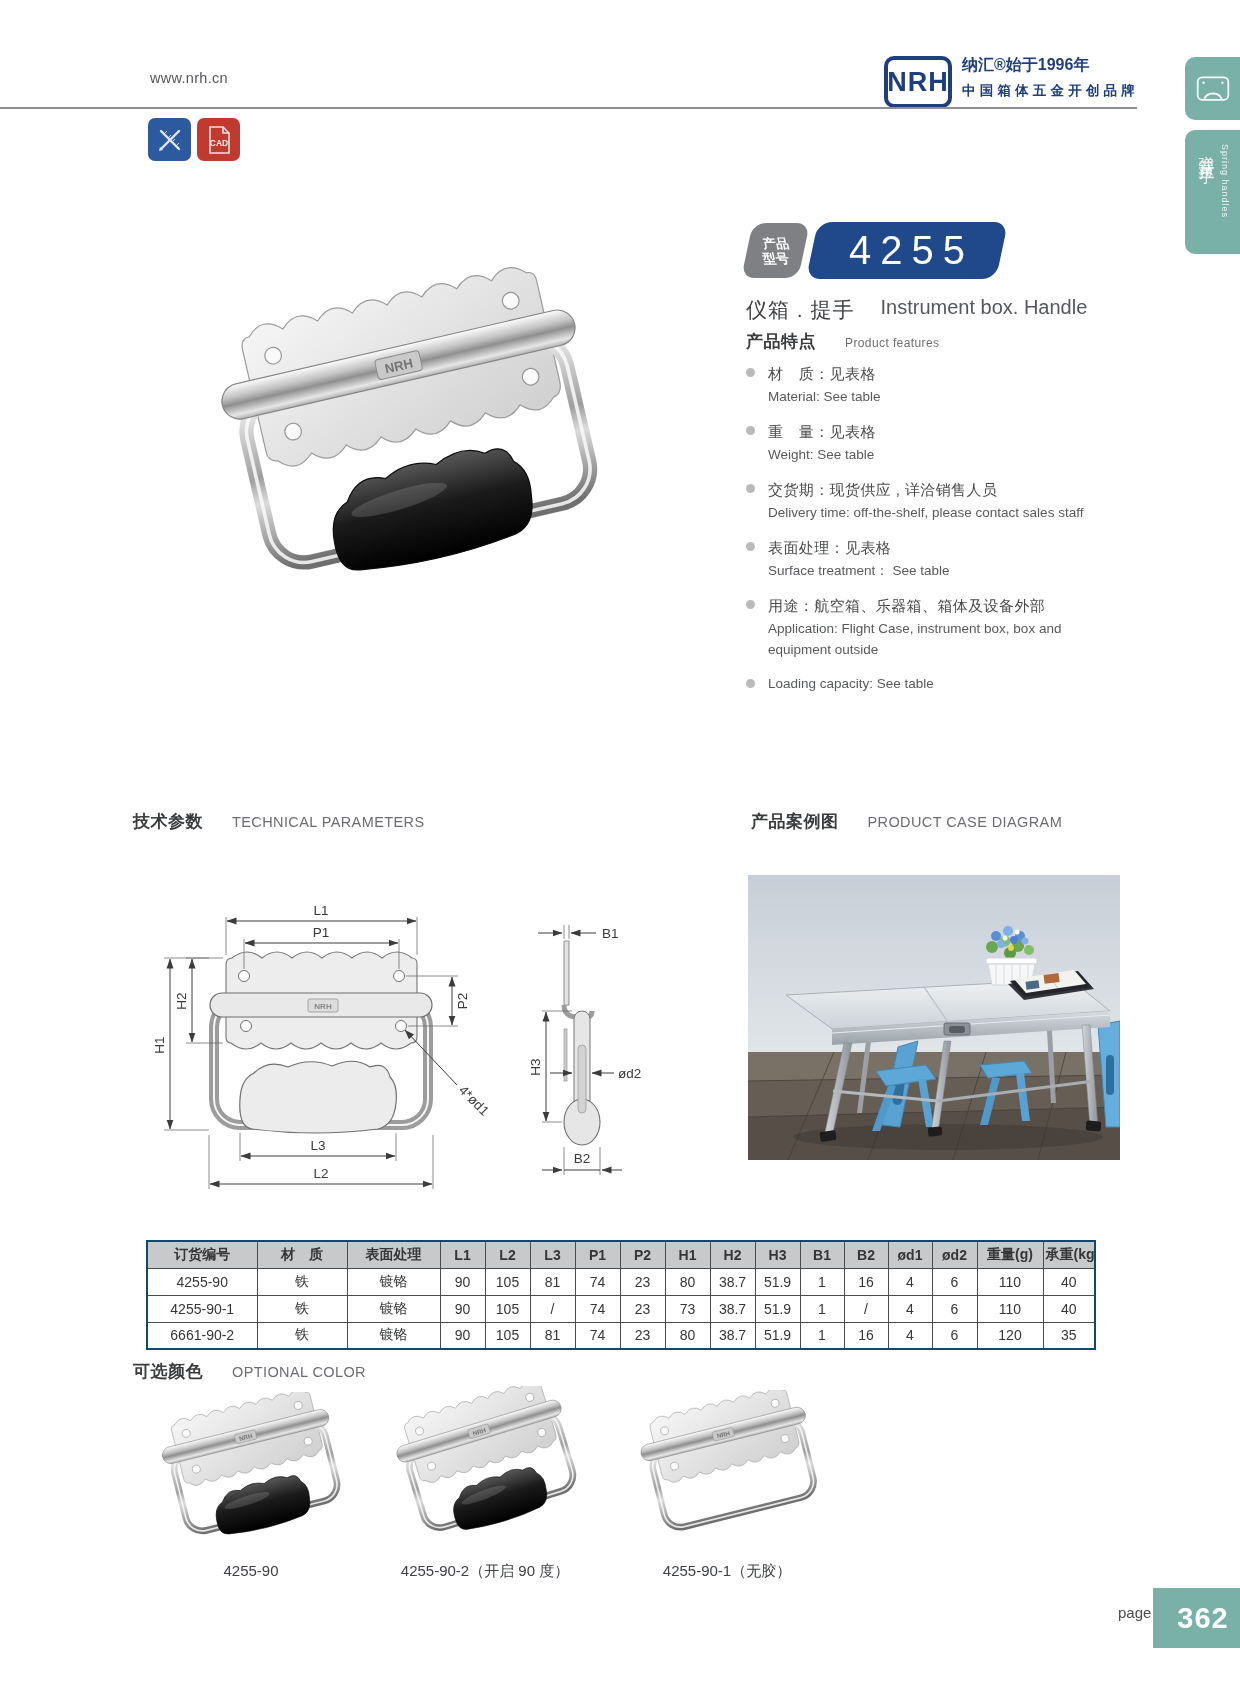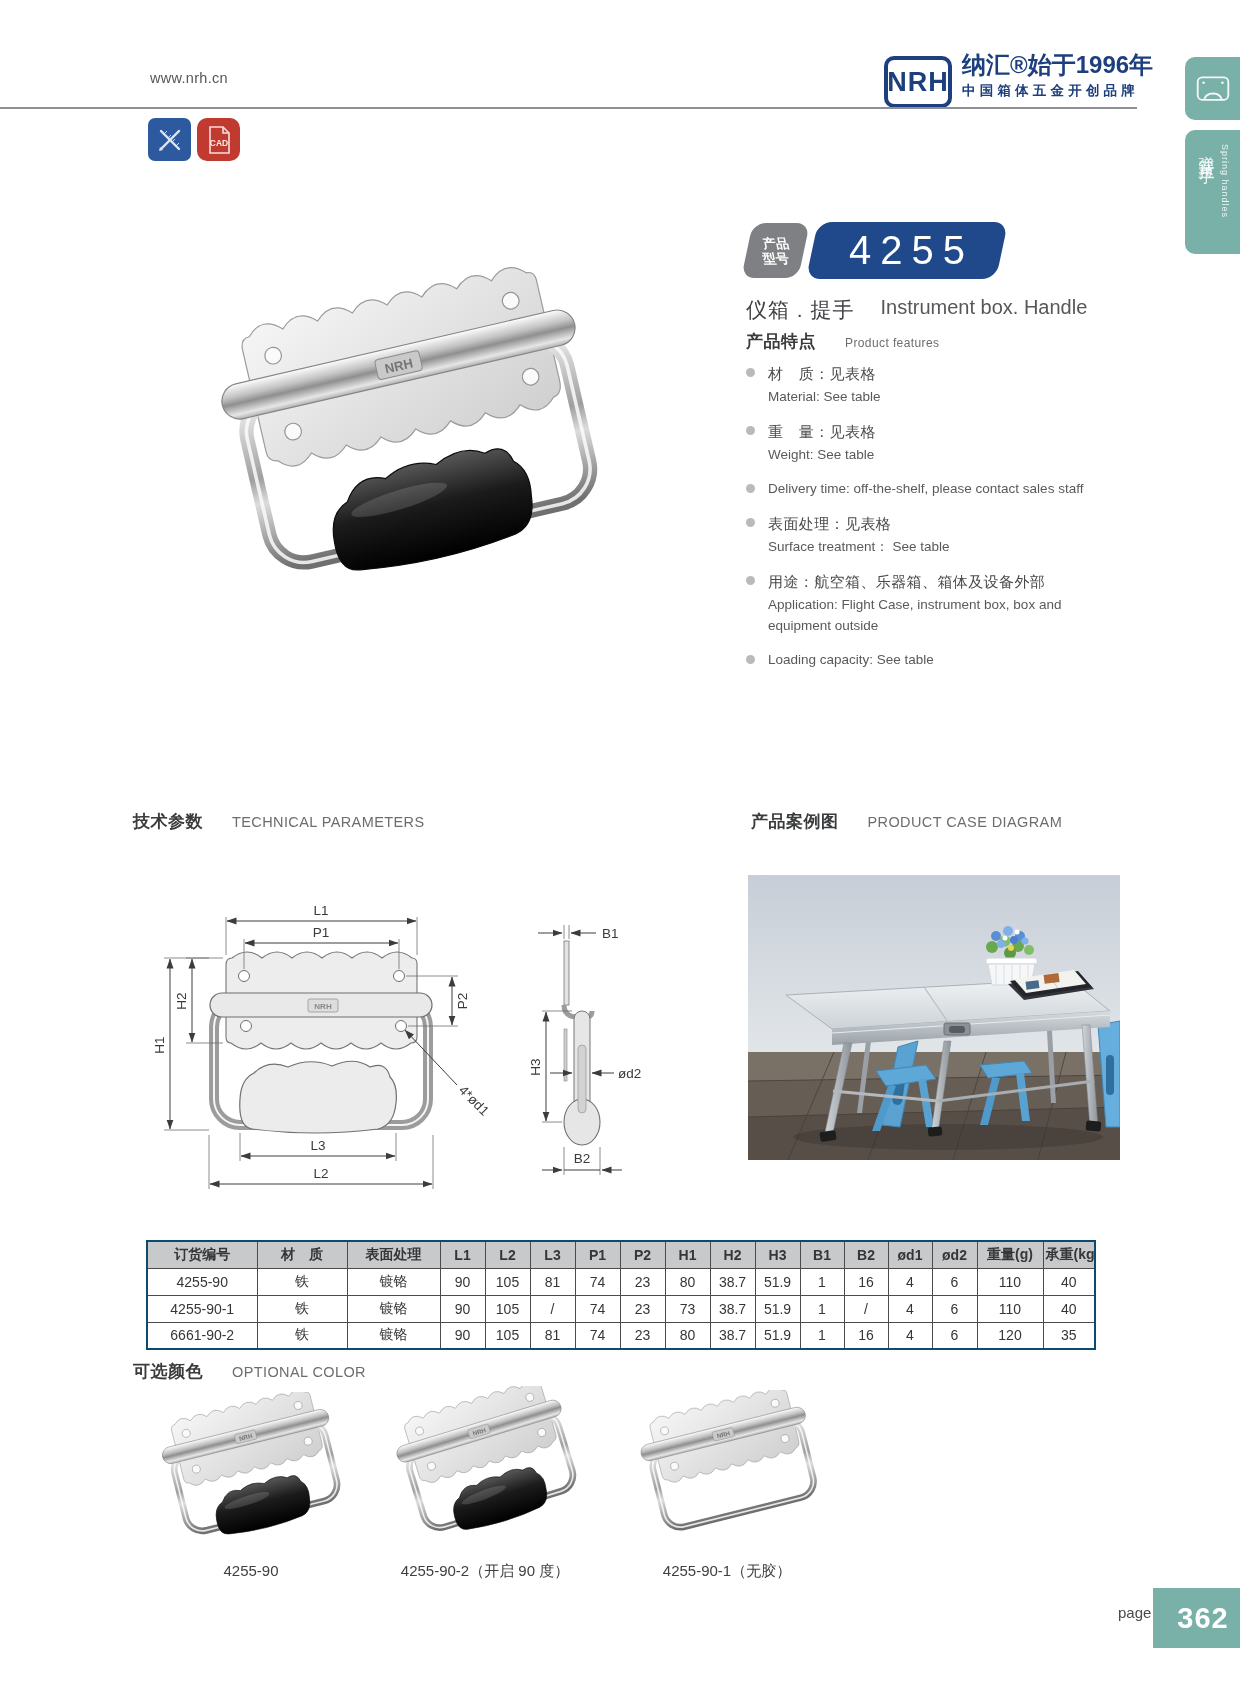--- a/index.html
+++ b/index.html
@@ -8,27 +8,27 @@
     position:relative; width:1240px; height:1683px; overflow:hidden;
     font-family:"Liberation Sans","DejaVu Sans",sans-serif; color:#333;
   }
   .abs { position:absolute; }
 
   
   .website { font-size:14.5px; color:#54565a; letter-spacing:.3px; }
   .logo-box { width:68px; height:52px; border:4px solid #1d3f7e; border-radius:10px;
               display:flex; align-items:center; justify-content:center; background:#fff; }
   .logo-box span { font-size:27px; font-weight:bold; color:#1d3f7e; letter-spacing:1px; }
-  .brand1 { font-size:24px; font-weight:bold; color:#1d3f7e; line-height:26px; }
+  .brand1 { font-size:16px; font-weight:bold; color:#1d3f7e; line-height:26px; }
   .brand2 { font-size:13.5px; font-weight:bold; color:#1d3f7e; letter-spacing:4.2px; margin-top:4px; }
   .hrule { background:#8e9093; height:2px; }
 
   .icon-sq { width:43px; height:43px; border-radius:7px; display:flex; align-items:center; justify-content:center; }
   .icon-blue { background:#2d5a9e; }
-  .icon-red  { background:#c03a30;border-radius:10px; }
+  .icon-red  { background:#c03a30; }
 
   
   .side-tab { background:#79b1a9; border-radius:10px 0 0 10px; }
   .tab1 { width:55px; height:63px; display:flex; align-items:center; justify-content:center; }
   .tab2 { width:55px; height:124px; display:flex; justify-content:center; gap:3px; padding-top:13px; }
   .vtext-cn { writing-mode:vertical-rl; font-size:16px; letter-spacing:4px; color:rgba(255,255,255,.88); }
   .vtext-en { writing-mode:vertical-rl; font-size:9px;  letter-spacing:1px; color:rgba(255,255,255,.88); margin-top:1px; }
 
   
   .badge-gray { width:57px; height:55px; background:#7f8083; border-radius:13px; transform:skewX(-12deg);
@@ -219,20 +219,21 @@
     <div class="cn">材　质：见表格</div>
     <div class="en">Material: See table</div>
   </div>
   <div class="feat">
     <span class="dot"></span>
     <div class="cn">重　量：见表格</div>
     <div class="en">Weight: See table</div>
   </div>
   <div class="feat">
     <span class="dot"></span>
+    <div class="cn">交货期：现货供应 , 详洽销售人员</div>
     <div class="en">Delivery time: off-the-shelf, please contact sales staff</div>
   </div>
   <div class="feat">
     <span class="dot"></span>
     <div class="cn">表面处理：见表格</div>
     <div class="en">Surface treatment： See table</div>
   </div>
   <div class="feat wrap">
     <span class="dot"></span>
     <div class="cn">用途：航空箱、乐器箱、箱体及设备外部</div>

